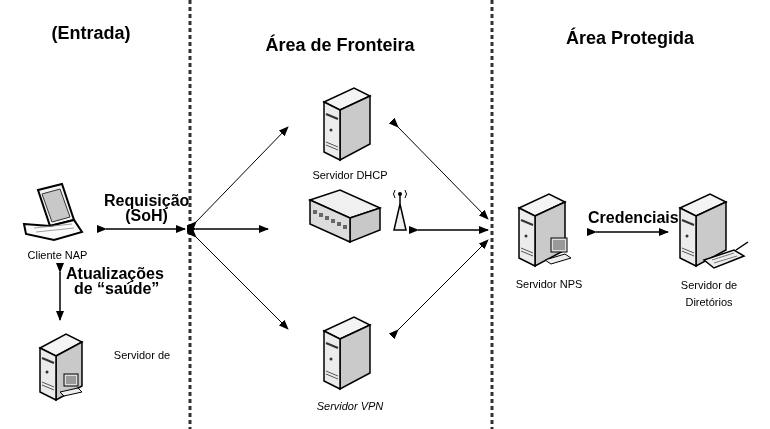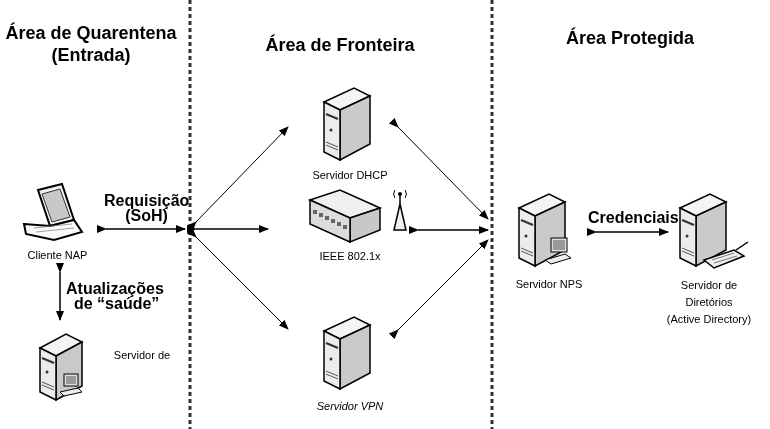--- a/index.html
+++ b/index.html
@@ -32,41 +32,40 @@
   <line x1="196" y1="237" x2="288" y2="329" stroke="#000" stroke-width="1" marker-start="url(#ah)" marker-end="url(#ah)"></line>
 
   <line x1="398" y1="127" x2="488" y2="219" stroke="#000" stroke-width="1" marker-start="url(#ah)" marker-end="url(#ah)"></line>
   <line x1="418" y1="230" x2="488" y2="230" stroke="#000" stroke-width="1.5" marker-start="url(#ah)" marker-end="url(#ah)"></line>
   <line x1="398" y1="330" x2="488" y2="240" stroke="#000" stroke-width="1" marker-start="url(#ah)" marker-end="url(#ah)"></line>
 
   <line x1="596" y1="232" x2="668" y2="232" stroke="#000" stroke-width="1.5" marker-start="url(#ah)" marker-end="url(#ah)"></line>
 </svg>
 
 <div class="zone-title" style="left:0;top:22px;width:182px;">
-  <div>Área de Quarentena</div>
   <div>(Entrada)</div>
 </div>
 <div class="zone-title" style="left:230px;top:34px;width:220px;">Área de Fronteira</div>
 <div class="zone-title" style="left:530px;top:27px;width:200px;text-align:center;">Área Protegida</div>
 
 <svg class="icon" width="70" height="60" style="left:18px;top:182px;">
   <polygon points="20,8 44,2 56,38 32,44" fill="#f2f2f2" stroke="#000" stroke-width="2"></polygon>
   <polygon points="24,12 42,7 52,35 34,40" fill="#c8c8c8" stroke="#333" stroke-width="1"></polygon>
   <polygon points="6,42 32,44 56,38 64,50 36,58 8,52" fill="#fafafa" stroke="#000" stroke-width="2"></polygon>
   <line x1="16" y1="46" x2="54" y2="42" stroke="#888" stroke-width="0.8"></line>
   <line x1="18" y1="50" x2="56" y2="46" stroke="#888" stroke-width="0.8"></line>
 </svg>
 <div class="lbl" style="left:0;top:247px;width:115px;">Cliente NAP</div>
 
 <div class="blbl" style="left:104px;top:193px;width:85px;">
   <div>Requisição</div>
   <div>(SoH)</div>
 </div>
 
-<div class="blbl" style="left:66px;top:281px;width:90px;text-align:left;">
+<div class="blbl" style="left:66px;top:266px;width:90px;text-align:left;">
   <div>Atualizações</div>
   <div style="padding-left:8px;">de “saúde”</div>
 </div>
 
 <svg class="icon" width="58" height="72" style="left:36px;top:330px;">
   <polygon points="4,18 30,4 46,12 20,26" fill="#f4f4f4" stroke="#000" stroke-width="1.5"></polygon>
   <polygon points="20,26 46,12 46,56 20,70" fill="#c9c9c9" stroke="#000" stroke-width="1.5"></polygon>
   <polygon points="4,18 20,26 20,70 4,62" fill="#ebebeb" stroke="#000" stroke-width="1.5"></polygon>
   <line x1="6" y1="28" x2="18" y2="33" stroke="#333" stroke-width="2"></line>
   <circle cx="11" cy="42" r="1.5" fill="#333"></circle>
@@ -102,21 +101,20 @@
   <rect x="31" y="34" width="4" height="4" fill="#666"></rect>
   <rect x="37" y="37" width="4" height="4" fill="#666"></rect>
   <g>
     <polygon points="88,42 94,16 100,42" fill="#f0f0f0" stroke="#000" stroke-width="1.5"></polygon>
     <line x1="94" y1="16" x2="94" y2="6" stroke="#000" stroke-width="1.5"></line>
     <circle cx="94" cy="6" r="2" fill="#000"></circle>
     <path d="M89,2 Q86,6 89,10 M99,2 Q102,6 99,10" fill="none" stroke="#000"></path>
   </g>
 </svg>
 <div class="lbl" style="left:290px;top:248px;width:120px;">
-  <div>IEEE 802.1x</div>
 </div>
 
 <svg class="icon" width="60" height="80" style="left:320px;top:313px;">
   <polygon points="4,18 34,4 50,12 20,26" fill="#f4f4f4" stroke="#000" stroke-width="1.5"></polygon>
   <polygon points="20,26 50,12 50,60 20,76" fill="#cacaca" stroke="#000" stroke-width="1.5"></polygon>
   <polygon points="4,18 20,26 20,76 4,68" fill="#ececec" stroke="#000" stroke-width="1.5"></polygon>
   <line x1="6" y1="30" x2="18" y2="35" stroke="#333" stroke-width="2"></line>
   <circle cx="11" cy="46" r="1.5" fill="#333"></circle>
   <line x1="6" y1="58" x2="18" y2="63" stroke="#555"></line>
   <line x1="6" y1="61" x2="18" y2="66" stroke="#555"></line>
@@ -148,14 +146,13 @@
   <line x1="6" y1="58" x2="18" y2="63" stroke="#555"></line>
   <line x1="6" y1="61" x2="18" y2="66" stroke="#555"></line>
   <polygon points="28,70 58,60 68,66 38,78" fill="#eee" stroke="#000" stroke-width="1.5"></polygon>
   <line x1="60" y1="60" x2="72" y2="52" stroke="#000" stroke-width="1.5"></line>
   <line x1="36" y1="70" x2="58" y2="63" stroke="#777"></line>
   <line x1="38" y1="73" x2="61" y2="66" stroke="#777"></line>
 </svg>
 <div class="lbl" style="left:648px;top:277px;width:122px;">
   <div>Servidor de</div>
   <div>Diretórios</div>
-  <div>(Active Directory)</div>
 </div>
 
 </body></html>

